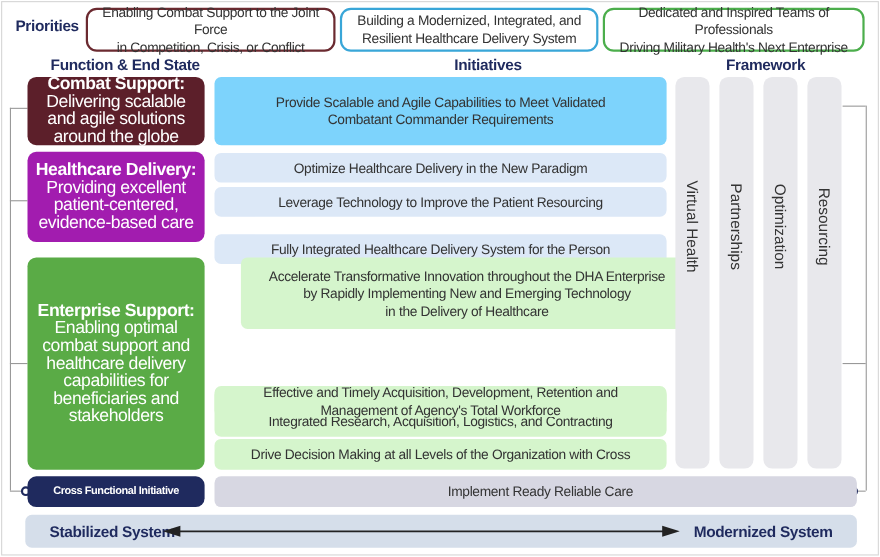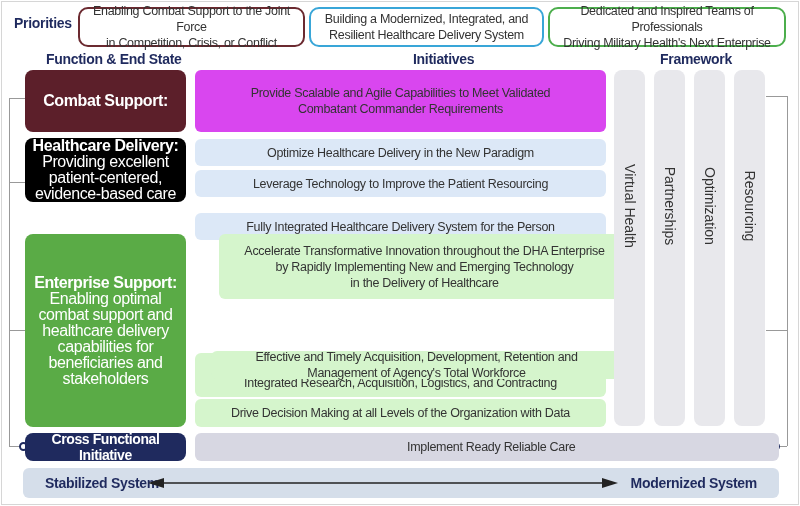--- a/index.html
+++ b/index.html
@@ -43,48 +43,49 @@
 <div class="dot" style="left:19px;top:442px;"></div>
 
 <div class="line" style="left:787px;top:96px;width:1px;height:350px;"></div>
 <div class="line" style="left:766px;top:96px;width:21px;height:1px;"></div>
 <div class="line" style="left:766px;top:330px;width:21px;height:1px;"></div>
 <div class="line" style="left:779px;top:446px;width:8px;height:1px;"></div>
 <div class="dot" style="left:771px;top:442px;"></div>
 
 <div class="abs fn-box" style="top:70px;height:62px;background:#5c1f2a;">
   <span class="t">Combat Support:</span>
+  <span style="max-width:130px;">Delivering scalable and agile solutions around the globe</span>
 </div>
-<div class="abs fn-box" style="top:138px;height:64px;background:#000000;">
+<div class="abs fn-box" style="top:138px;height:82px;background:#a21caf;">
   <span class="t">Healthcare Delivery:</span>
   <span>Providing excellent patient-centered, evidence-based care</span>
 </div>
 <div class="abs fn-box" style="top:234px;height:193px;background:#5aab46;">
   <span class="t">Enterprise Support:</span>
   <span style="max-width:140px;">Enabling optimal combat support and healthcare delivery capabilities for beneficiaries and stakeholders</span>
 </div>
-<div class="abs fn-box" style="top:433px;height:28px;background:#1f2a5e;font-size:14px;font-weight:bold;">
+<div class="abs fn-box" style="top:433px;height:28px;background:#1f2a5e;font-size:10px;font-weight:bold;">
   <span>Cross Functional Initiative</span>
 </div>
 
-<div class="abs init" style="top:70px;height:62px;background:#d946ef;">Provide Scalable and Agile Capabilities to Meet Validated
+<div class="abs init" style="top:70px;height:62px;background:#7dd3fc;">Provide Scalable and Agile Capabilities to Meet Validated
 Combatant Commander Requirements</div>
 
 <div class="abs init" style="top:139px;height:27px;background:#dce8f7;">Optimize Healthcare Delivery in the New Paradigm</div>
 <div class="abs init" style="top:170px;height:27px;background:#dce8f7;">Leverage Technology to Improve the Patient Resourcing</div>
 <div class="abs init" style="top:213px;height:27px;background:#dce8f7;">Fully Integrated Healthcare Delivery System for the Person</div>
 
 <div class="abs init" style="top:234px;height:65px;background:#d5f5cc;margin-left:24px;">Accelerate Transformative Innovation throughout the DHA Enterprise
 by Rapidly Implementing New and Emerging Technology
 in the Delivery of Healthcare</div>
 <div class="abs init" style="top:312px;height:44px;background:#d5f5cc;margin-top:41px;">Accelerate Modernization of Medical Readiness and Care Through
 Integrated Research, Acquisition, Logistics, and Contracting</div>
-<div class="abs init" style="top:351px;height:28px;background:#d5f5cc;margin-left:16px;">Effective and Timely Acquisition, Development, Retention and
+<div class="abs init" style="top:351px;height:28px;background:#d5f5cc;">Effective and Timely Acquisition, Development, Retention and
 Management of Agency's Total Workforce</div>
-<div class="abs init" style="top:399px;height:28px;background:#d5f5cc;">Drive Decision Making at all Levels of the Organization with Data</div>
+<div class="abs init" style="top:399px;height:28px;background:#d5f5cc;">Drive Decision Making at all Levels of the Organization with Cross</div>
 
 <div class="abs init" style="top:433px;height:28px;width:584px;background:#d7d7e2;justify-content:flex-start;padding-left:212px;">Implement Ready Reliable Care</div>
 
 <div class="abs fw" style="left:614px;">
   <span class="fw-label">Virtual Health</span>
 </div>
 <div class="abs fw" style="left:654px;">
   <span class="fw-label">Partnerships</span>
 </div>
 <div class="abs fw" style="left:694px;">

